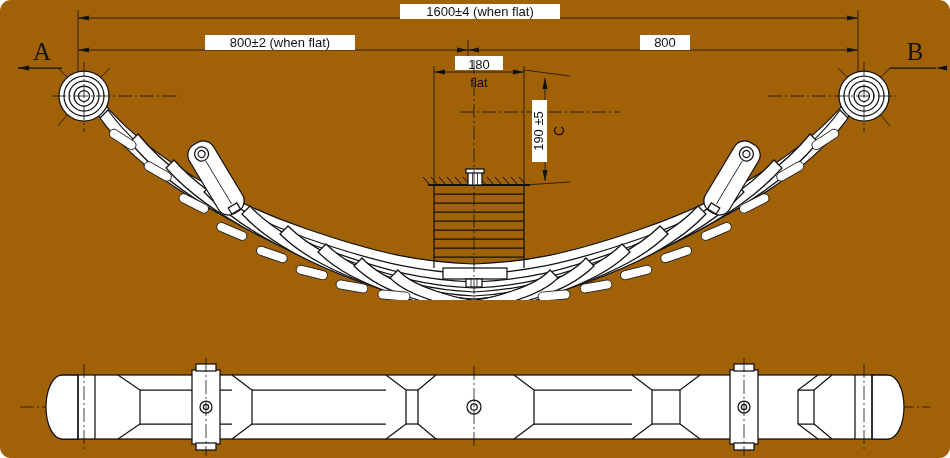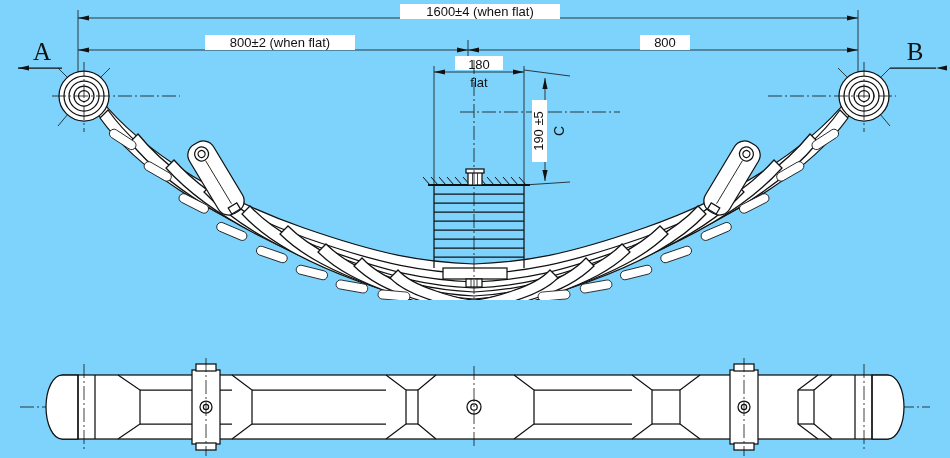--- a/index.html
+++ b/index.html
@@ -8,22 +8,23 @@
     padding: 0;
     background: #ffffff;
   }
   body {
     font-family: "Liberation Sans", sans-serif;
   }
   #drawing-root {
     position: relative;
     width: 950px;
     height: 458px;
-    background: #7dd3fc;
+    background: #a16207;
     overflow: hidden;
+    border-radius: 11px;
   }
   #drawing-svg {
     display: block;
     width: 950px;
     height: 458px;
   }
   .dim-text {
     font-family: "Liberation Sans", sans-serif;
     font-size: 13px;
     fill: #111111;

